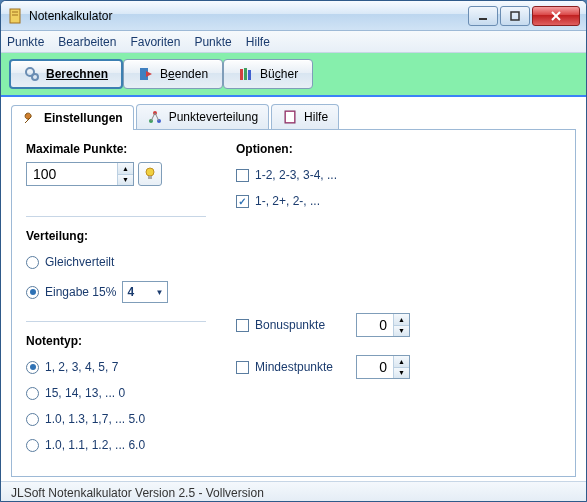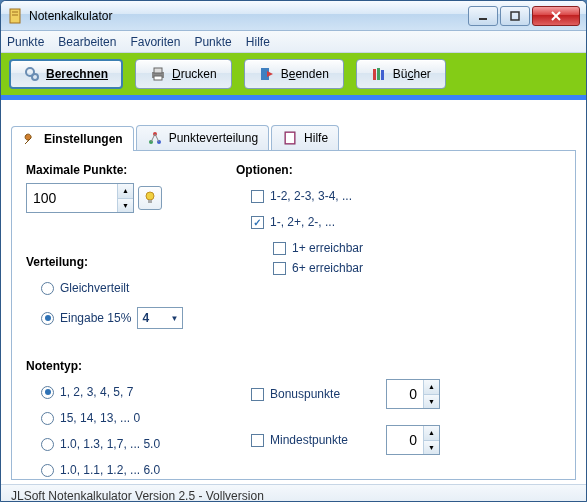--- a/index.html
+++ b/index.html
@@ -6,41 +6,41 @@
 body { margin: 0; background: #5a8fc7; padding: 0; }
 .window { width: 587px; height: 502px; background: #fff; border: 1px solid #2f5a8a; border-radius: 6px 6px 0 0; overflow: hidden; box-shadow: 0 0 8px rgba(0,0,0,0.4); }
 .titlebar { height: 30px; background: linear-gradient(#f7fbff, #d9e8f7 45%, #bcd6ef 46%, #d0e3f5); display: flex; align-items: center; padding: 5px 6px; border-bottom: 1px solid #9db9d6; }
 .titlebar .ticon { width: 16px; height: 16px; margin-right: 6px; }
 .titlebar .title { flex: 1; color: #000; }
 .winbtns { display: flex; gap: 2px; }
 .winbtn { width: 30px; height: 20px; border-radius: 3px; border: 1px solid #6a8db3; background: linear-gradient(#f0f6fc, #c6dbef); display:flex;align-items:center;justify-content:center; }
 .winbtn.close { width: 48px; background: linear-gradient(#f5a0a0, #d94545 45%, #c02020 46%, #e06060); border-color:#8a2020; color:#fff; }
 .menubar { height: 22px; background: linear-gradient(#f6f9fc,#e7eff7); border-bottom:1px solid #c7d6e6; display:flex; align-items:center; padding:0 6px; gap:14px; }
 .menubar span { color:#1a3b6e; }
-.toolbar { padding:6px 8px; display:flex; gap:12px; border-bottom:5px solid #3b82f6; background:#84cc16; }
+.toolbar { padding:6px 8px; display:flex; gap:0; border-bottom:2px solid #3b82f6; background:#86efac; }
 .tbtn { height:30px; padding:0 14px; border:1px solid #7f9db9; border-radius:4px; background:linear-gradient(#fefefe,#e8eff6 45%,#d8e5f1 46%,#e8eff6); display:flex; align-items:center; gap:6px; box-shadow:0 1px 0 #fff inset; }
 .tbtn.sel { border:2px solid #3c7fb1; padding:0 13px; }
 .tbtn u { text-decoration: underline; }
 .ticn { width:16px; height:16px; }
-.client { padding:24px 10px 4px 10px; height: calc(100% - 30px - 22px - 42px - 22px); }
+.client { padding:6px 10px 4px 10px; height: calc(100% - 30px - 22px - 42px - 22px); }
 .tabbar { display:flex; align-items:flex-end; height:26px; position:relative; z-index:2;}
 .tab { padding:4px 10px; border:1px solid #9db9d6; border-bottom:none; border-radius:4px 4px 0 0; background:linear-gradient(#f4f8fc,#e3ecf5); display:flex; align-items:center; gap:6px; margin-right:2px; }
 .tab.active { background:#fff; font-weight:bold; position:relative; top:1px; }
 .tabpane { border:1px solid #9db9d6; background:#fff; height: calc(100% - 26px); padding:12px 14px; display:flex; gap:30px; }
 .col { display:flex; flex-direction:column; }
 .col.left { width: 180px; }
 .lbl { font-weight:bold; margin-bottom:6px; }
 .spinrow { display:flex; align-items:center; gap:4px; margin-bottom:18px;}
-.spinbox { display:flex; border:1px solid #7f9db9; height:30px; }
+.spinbox { display:flex; border:1px solid #7f9db9; height:24px; }
 .spinbox input { border:none; width:90px; padding:2px 6px; outline:none; font-size:14px; }
 .spinbtns { display:flex; flex-direction:column; width:16px; border-left:1px solid #bcd0e2; }
 .spinbtns div { flex:1; display:flex; align-items:center; justify-content:center; font-size:7px; background:linear-gradient(#f4f8fc,#dbe7f1); }
 .spinbtns div:first-child { border-bottom:1px solid #bcd0e2;}
 .helpbtn { width:24px; height:24px; border:1px solid #7f9db9; border-radius:3px; background:linear-gradient(#fefefe,#e8eff6); display:flex; align-items:center; justify-content:center; font-weight:bold; }
-.radiorow, .chkrow { display:flex; align-items:center; gap:6px; margin:6px 15px; color:#1a3b6e; }
+.radiorow, .chkrow { display:flex; align-items:center; gap:6px; margin:6px 0; color:#1a3b6e; }
 .radio { width:13px; height:13px; border:1px solid #5a7da0; border-radius:50%; display:flex; align-items:center; justify-content:center; background:#fff;}
 .radio.checked::after { content:''; width:6px; height:6px; background:#2f72b5; border-radius:50%; }
 .chk { width:13px; height:13px; border:1px solid #5a7da0; background:#fff; display:flex; align-items:center; justify-content:center; font-size:10px; color:#2f72b5; }
 .chk.checked::after { content:'✓'; font-weight:bold; }
 .selbox { border:1px solid #7f9db9; height:22px; display:flex; align-items:center; padding:0 4px; background:#fff; width:46px; justify-content:space-between; font-weight:bold;}
 .selbox .arr { font-size:8px; }
 .divider { height:1px; background:#c7d6e6; margin:12px 0; }
 .numrow { display:flex; align-items:center; gap:10px; margin:8px 0; }
 .numrow .spinbox input { width:36px; text-align:right; }
 .statusbar { height:22px; border-top:1px solid #c7d6e6; background:linear-gradient(#f4f8fc,#e3ecf5); display:flex; align-items:center; padding:0 10px; color:#333; }
@@ -90,28 +90,20 @@
   <div class="toolbar">
     <div class="tbtn sel">
       <svg class="ticn" viewBox="0 0 16 16">
           <circle cx="6" cy="6" r="4" fill="none" stroke="#6a8db3" stroke-width="2"></circle>
           <circle cx="11" cy="11" r="3" fill="none" stroke="#6a8db3" stroke-width="2"></circle>
         </svg>
       <span style="font-weight:bold"><u>Berechnen</u></span>
     </div>
     <div class="tbtn">
       <svg class="ticn" viewBox="0 0 16 16">
-          <rect x="2" y="6" width="12" height="6" fill="#888"></rect>
-          <rect x="4" y="2" width="8" height="5" fill="#ddd" stroke="#666"></rect>
-          <rect x="4" y="10" width="8" height="4" fill="#fff" stroke="#666"></rect>
-        </svg>
-      <span><u>D</u><span>rucken</span></span>
-    </div>
-    <div class="tbtn">
-      <svg class="ticn" viewBox="0 0 16 16">
           <rect x="2" y="2" width="8" height="12" fill="#4080c0"></rect>
           <path d="M8 5 L14 8 L8 11 Z" fill="#d04040"></path>
         </svg>
       <span>B<u>e</u>enden</span>
     </div>
     <div class="tbtn">
       <svg class="ticn" viewBox="0 0 16 16">
           <rect x="2" y="3" width="3" height="11" fill="#d04040"></rect>
           <rect x="6" y="2" width="3" height="12" fill="#40a060"></rect>
           <rect x="10" y="4" width="3" height="10" fill="#4060d0"></rect>
@@ -205,30 +197,20 @@
       <div class="col">
         <div class="lbl">Optionen:</div>
         <div class="chkrow">
             <div class="chk"></div>
             <span>1-2, 2-3, 3-4, ...</span>
           </div>
         <div class="chkrow">
             <div class="chk checked"></div>
             <span>1-, 2+, 2-, ...</span>
           </div>
-        <div class="indent">
-          <div class="chkrow">
-              <div class="chk"></div>
-              <span>1+ erreichbar</span>
-            </div>
-          <div class="chkrow">
-              <div class="chk"></div>
-              <span>6+ erreichbar</span>
-            </div>
-        </div>
 
         <div style="height:90px"></div>
 
         <div class="numrow">
           <div class="chkrow" style="width:110px">
               <div class="chk"></div>
               <span>Bonuspunkte</span>
             </div>
           <div class="spinbox">
             <input value="0" style="">

